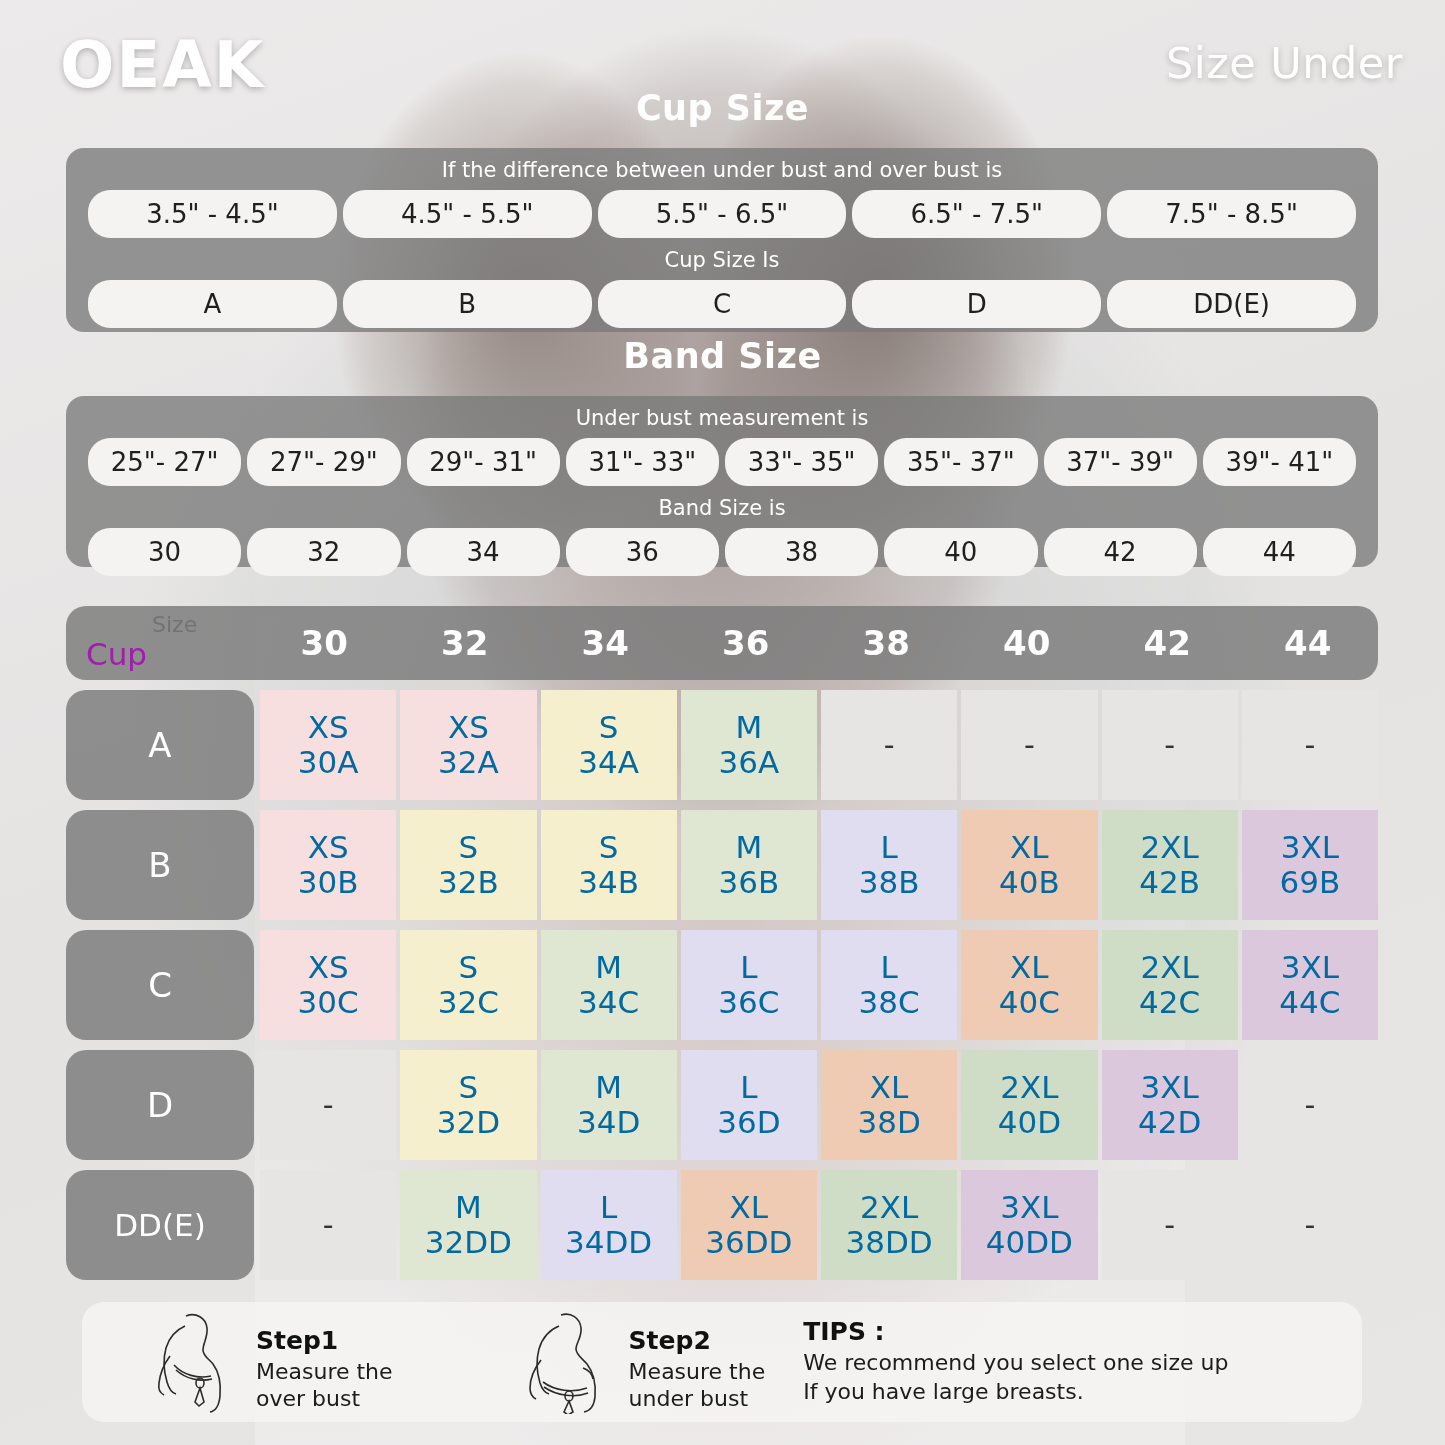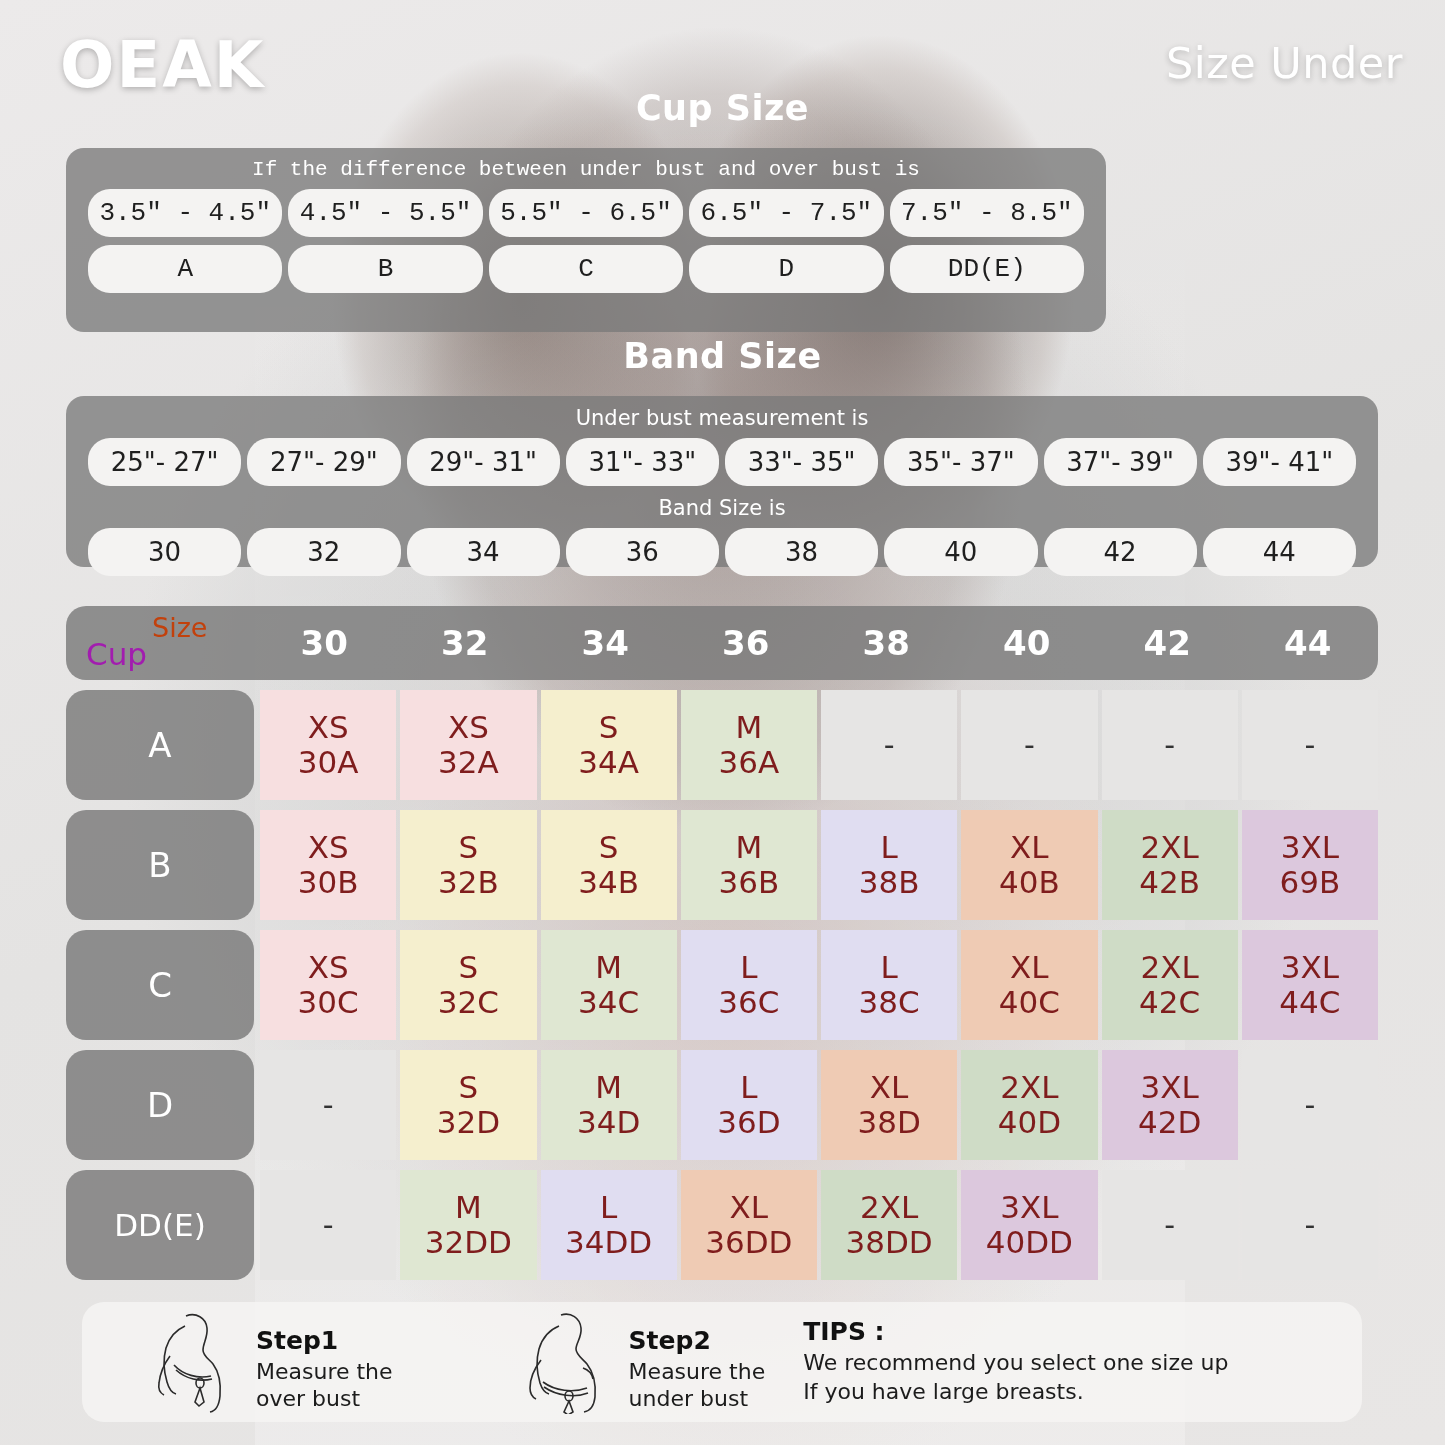--- a/index.html
+++ b/index.html
@@ -75,41 +75,41 @@
     background: rgba(122,122,122,0.82);
     border-radius: 20px; height:74px;
   }
   .hdr-corner {
     width:188px; position:relative; height:74px; flex:0 0 188px;
   }
   .hdr-corner .cup {
     position:absolute; left:20px; bottom:8px; color:#a21caf; font-size:31px;
   }
   .hdr-corner .size {
-    position:absolute; left:86px; top:6px; color:#c2410c; font-size:27px;
+    position:absolute; left:86px; top:6px; color:#737373; font-size:22px;
   }
   .hdr-corner .slash {
     position:absolute; left:60px; top:8px; width:2px; height:58px;
     background:rgba(255,255,255,0.0);
   }
   .hdr-cell {
     flex:1; text-align:center; color:#fff; font-size:34px; font-weight:700;
   }
 
   .mrow { display:flex; align-items:stretch; margin-top:10px; height:110px; }
   .rowlab {
     flex:0 0 188px; background: rgba(122,122,122,0.82);
     border-radius:20px; color:#fff; font-size:34px;
     display:flex; align-items:center; justify-content:center;
     margin-right:6px;
   }
   .mcell {
     flex:1; margin-right:4px;
     display:flex; flex-direction:column; align-items:center; justify-content:center;
-    font-size:31px; color:#7f1d1d; line-height:1.12;
+    font-size:31px; color:#0369a1; line-height:1.12;
   }
   .mcell:last-child { margin-right:0; }
   .mcell .l1 { display:block; }
   .mcell .l2 { display:block; }
   .mcell.empty { font-size:30px; color:#333; }
 
   
   #tips {
     position:absolute; left:82px; top:1302px; width:1280px; height:120px;
     background: rgba(246,245,244,0.80);
@@ -128,29 +128,30 @@
 </head>
 <body>
 
 <div id="bg"></div>
 
 <div id="page">
 
   <div class="logo">OEAK</div>
   <div class="chart-title">Size Under</div>
 
-  <div class="panel" id="cup-panel" style="left:66px; top:148px; width:1040px; height:184px;font-family:Liberation Mono, monospace;">
+  <div class="panel" id="cup-panel" style="left:66px; top:148px; width:1312px; height:184px;">
     <div class="sub-note" style="margin-top:10px;">If the  difference between under bust and over bust is</div>
     <div class="row" id="cup-ranges">
         <div class="cell">3.5" -  4.5"</div>
         <div class="cell">4.5" -  5.5"</div>
         <div class="cell">5.5" -  6.5"</div>
         <div class="cell">6.5" -  7.5"</div>
         <div class="cell">7.5" -  8.5"</div>
       </div>
+    <div class="sub-note" style="margin-top:10px;">Cup Size Is</div>
     <div class="row" id="cup-values">
         <div class="cell">A</div>
         <div class="cell">B</div>
         <div class="cell">C</div>
         <div class="cell">D</div>
         <div class="cell">DD(E)</div>
       </div>
   </div>
   <div class="section-head" style="position:absolute; left:0; right:0; top:88px;">Cup Size</div>
 

